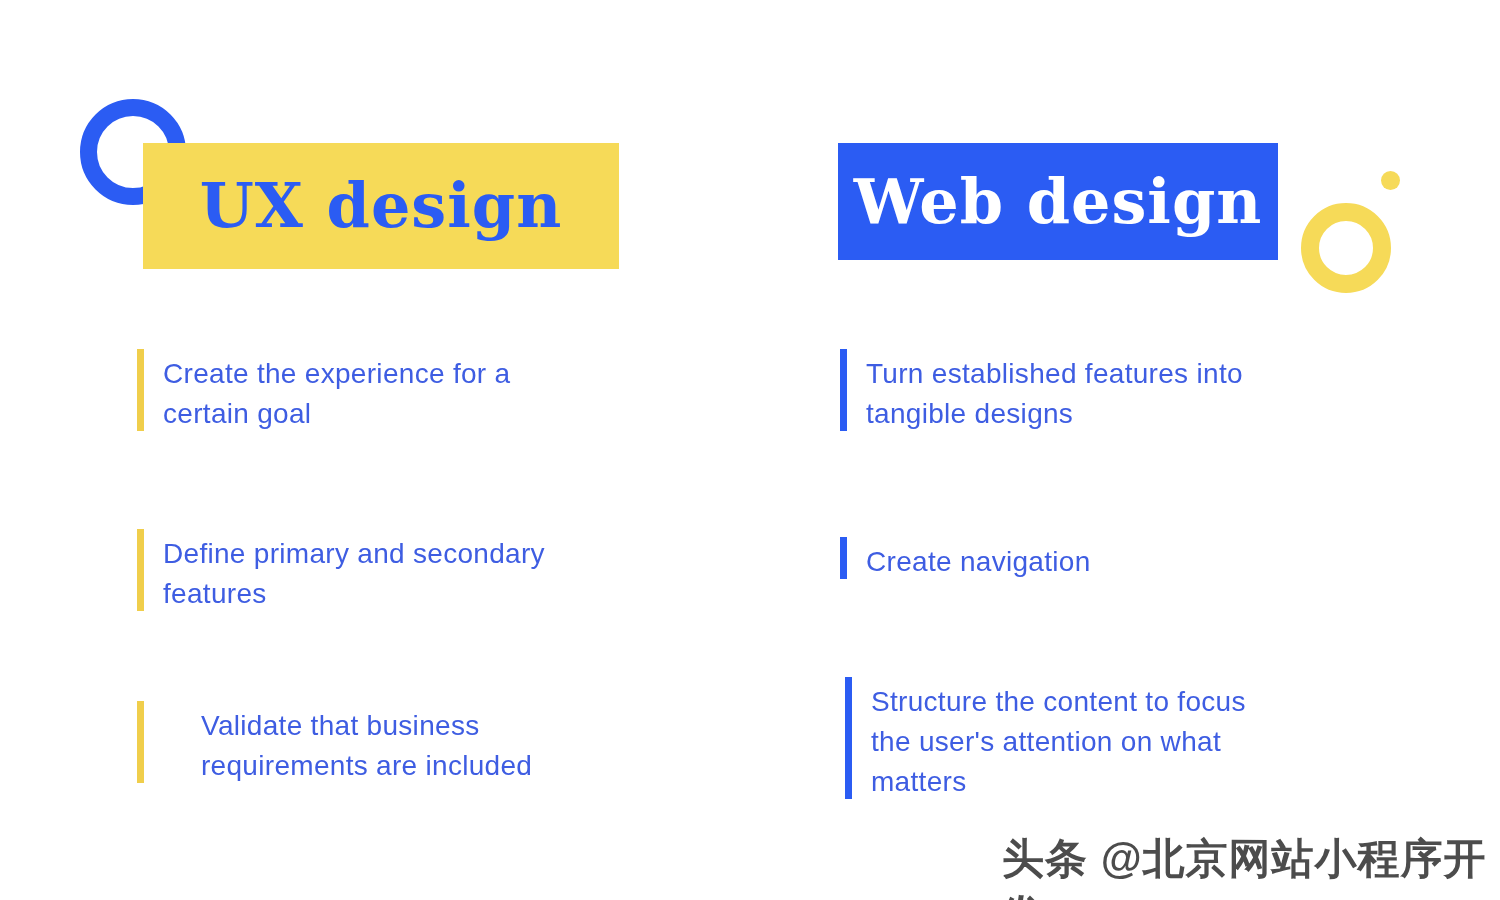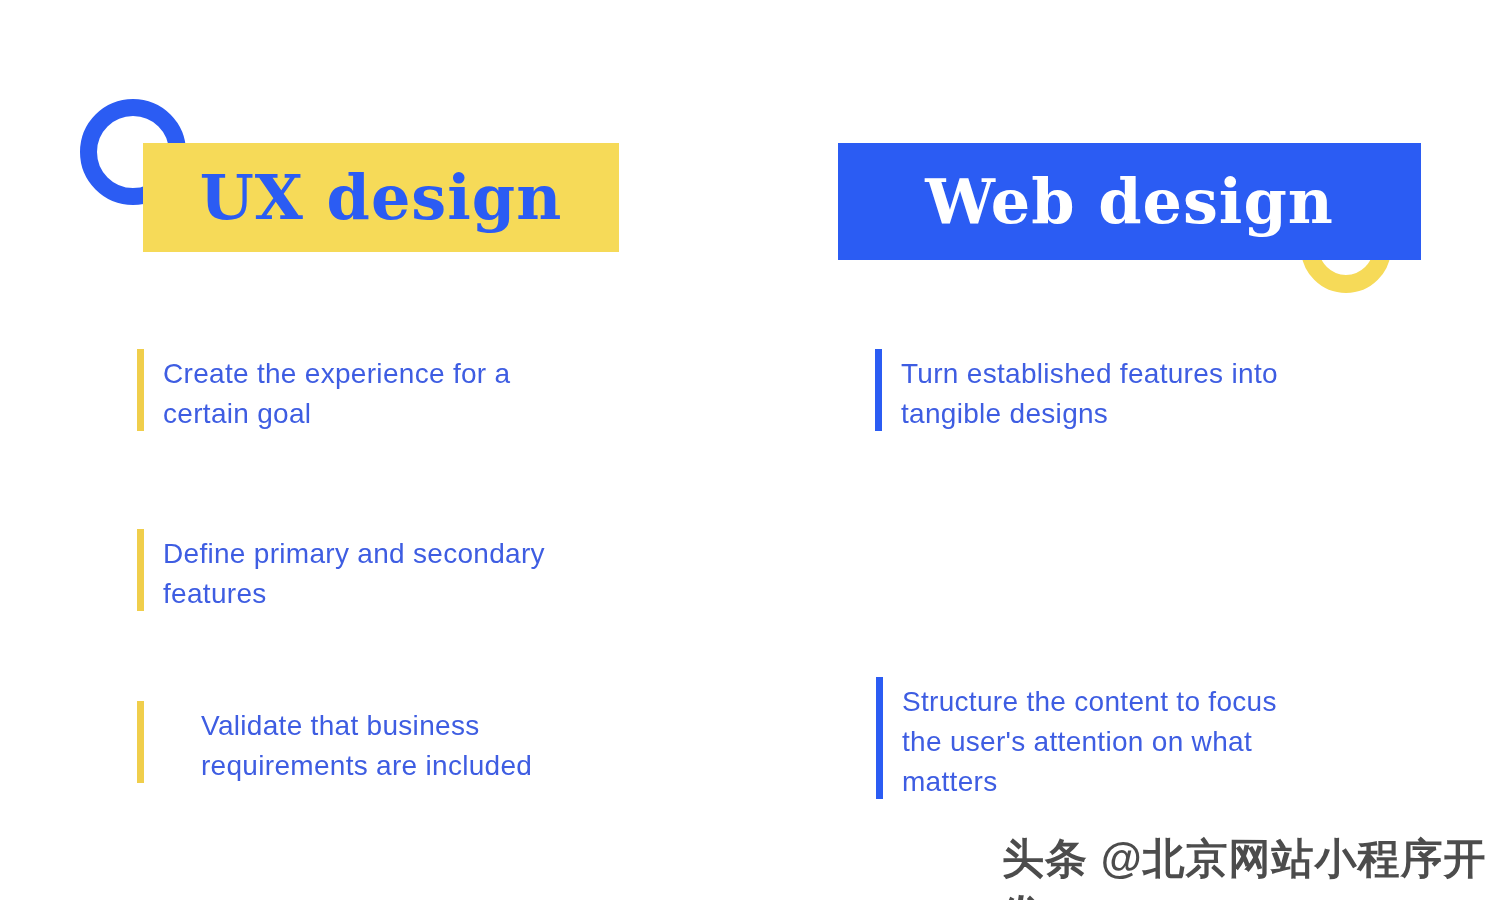--- a/index.html
+++ b/index.html
@@ -62,28 +62,28 @@
     font-family: "DejaVu Serif", serif;
     font-weight: bold;
     font-size: 62px;
     letter-spacing: 1px;
     line-height: 1;
   }
   .banner-ux {
     left: 143px;
     top: 143px;
     width: 476px;
-    height: 109px;
+    height: 126px;
     background: var(--yellow);
   }
   .banner-ux h1 { color: var(--blue); }
   .banner-web {
     left: 838px;
     top: 143px;
-    width: 583px;
+    width: 440px;
     height: 117px;
     background: var(--blue);
   }
   .banner-web h1 { color: #ffffff; }
 
   
   .item {
     position: absolute;
     display: flex;
     z-index: 3;
@@ -99,23 +99,23 @@
     margin: 8px 0 0 19px;
     font-size: 28px;
     line-height: 40px;
     letter-spacing: 0.3px;
     color: var(--text_blue);
     white-space: pre-line;
   }
   .ux-item-1  { left: 137px; top: 346px; }
   .ux-item-2  { left: 137px; top: 526px; justify-content: flex-end; }
   .ux-item-3  { left: 137px; top: 698px; gap: 38px; }
-  .web-item-1 { left: 875px; top: 346px; }
+  .web-item-1 { left: 840px; top: 346px; }
   .web-item-2 { left: 840px; top: 534px; }
-  .web-item-3 { left: 876px; top: 674px; }
+  .web-item-3 { left: 845px; top: 674px; }
 
   
   .watermark {
     position: absolute;
     left: 1002px;
     top: 831px;
     z-index: 4;
     font-size: 42px;
     font-weight: bold;
     color: rgba(45, 45, 45, 0.85);
@@ -156,20 +156,21 @@
 requirements are included</p>
   </div>
 
   <div class="item web-item-1">
     <span class="bar bar-blue"></span>
     <p class="point">Turn established features into
 tangible designs</p>
   </div>
   <div class="item web-item-2">
     <span class="bar bar-blue"></span>
+    <p class="point">Create navigation</p>
   </div>
   <div class="item web-item-3">
     <span class="bar bar-blue"></span>
     <p class="point">Structure the content to focus
 the user's attention on what
 matters</p>
   </div>
 
   <div class="watermark">头条 @北京网站小程序开发</div>
 

